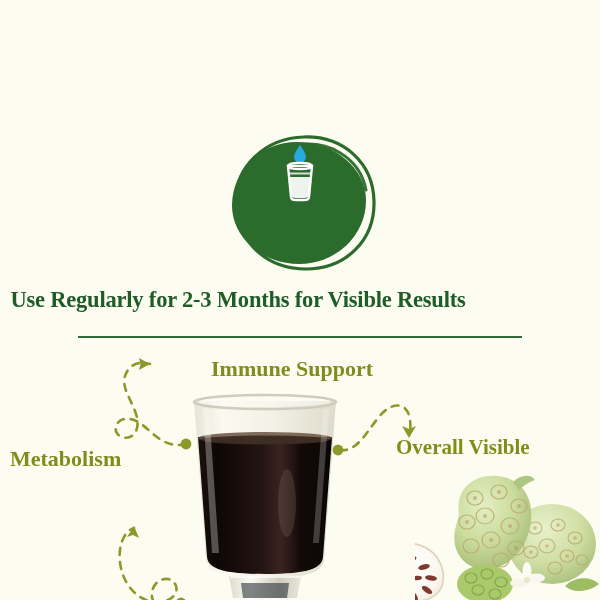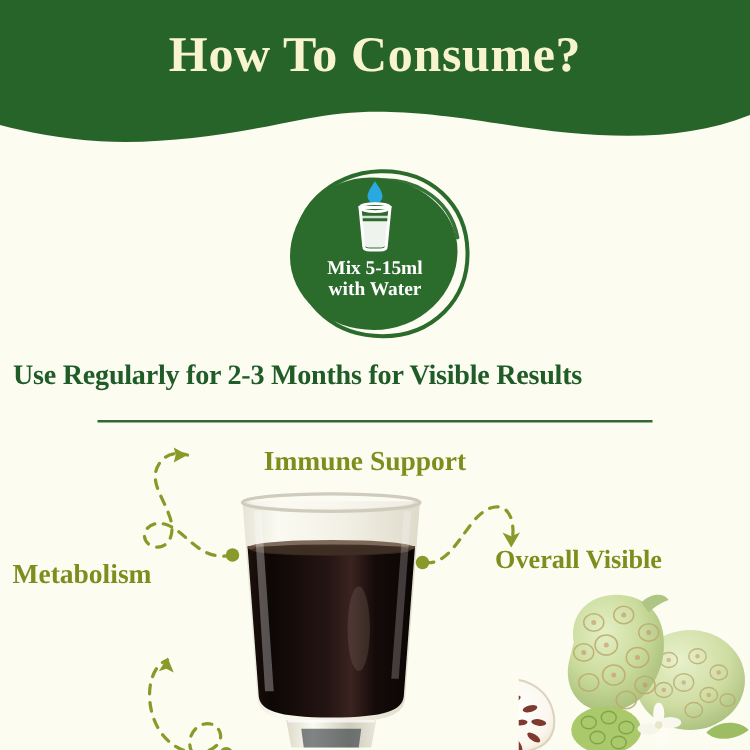--- a/index.html
+++ b/index.html
@@ -61,48 +61,38 @@
   .glass{position:absolute;left:183px;top:393px;width:164px;height:207px;}
 
   
   .fruit{position:absolute;left:415px;top:468px;width:185px;height:132px;}
 </style>
 </head>
 <body>
 
 <div id="stage">
 
-  <div class="header-wrap">
-    <svg width="600" height="120" viewBox="0 0 600 120">
-      <path d="M0,0 H600 V92 C540,116 470,110 400,99 C330,88 290,86 245,95 C195,105 140,116 80,113 C50,111 22,106 0,100 Z" fill="#27642A"></path>
-    </svg>
-    <div class="header-title">How To Consume?</div>
-  </div>
 
   <div class="badge-row">
 
 
     <div class="badge b1">
       <svg class="ring" width="180" height="148" viewBox="0 0 180 148">
         <path d="M27,78 C22,40 55,10 94,9 C134,8 163,35 164,73 C165,112 136,141 96,141 C58,141 32,117 27,84" fill="none" stroke="#2B6B2C" stroke-width="3.2" stroke-linecap="round"></path>
         <path d="M36,96 C26,66 40,27 82,18 C118,10 150,30 156,62" fill="none" stroke="#2B6B2C" stroke-width="3" stroke-linecap="round" opacity=".95"></path>
       </svg>
       <div class="blob"></div>
       <div class="icon">
         <svg width="72" height="58" viewBox="0 0 72 58">
           <path d="M36,1 C36,1 30,9 30,13 a6,6 0 0 0 12,0 C42,9 36,1 36,1 z" fill="#2AA9E0"></path>
           <path d="M24,22 h24 l-3,31 c-0,2 -2,3 -5,3 h-8 c-3,0 -5,-1 -5,-3 z" fill="none" stroke="#fff" stroke-width="2.4"></path>
           <ellipse cx="36" cy="22" rx="12" ry="3.2" fill="none" stroke="#fff" stroke-width="2.2"></ellipse>
           <path d="M25.6,33 h20.8 l-1.6,18 c0,2 -2,3 -4.4,3 h-8.8 c-2.4,0 -4.4,-1 -4.4,-3 z" fill="#fff" opacity=".92"></path>
           <path d="M25.2,29.5 h21.6" stroke="#fff" stroke-width="2" stroke-linecap="round" opacity=".8"></path>
         </svg>
-      </div>
-      <div class="lines">
-        <div>Mix 5-15ml</div>
-        <div>with Water</div>
       </div>
     </div>
 
 
   </div>
 
   <div class="headline">Use Regularly for 2-3 Months for Visible Results</div>
   <div class="divider"></div>
 
   <div class="glass">

